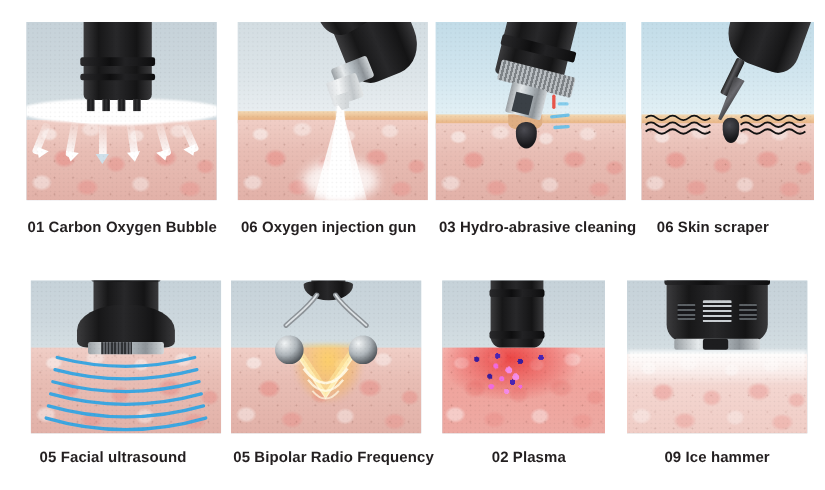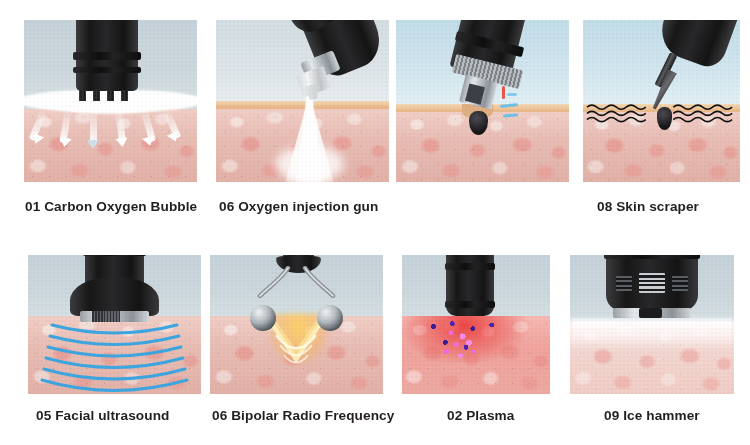--- a/index.html
+++ b/index.html
@@ -182,20 +182,21 @@
       <div class="ring" style="left:34%;top:12%;width:40%;height:6%;transform:rotate(14deg);border-radius:2px;"></div>
       <div style="position:absolute;left:33%;top:26%;width:40%;height:12%;transform:rotate(14deg);
                   background:repeating-linear-gradient(90deg,#b9bec2 0 2px,#7d8286 2px 4px);
                   border-radius:2px;"></div>
       <div class="chrome" style="left:38%;top:36%;width:19%;height:17%;transform:rotate(14deg);border-radius:2px;"></div>
       <div style="position:absolute;left:41%;top:40%;width:9%;height:11%;background:#3a4046;
                   transform:rotate(14deg);"></div>
       <div class="grain"></div>
     </div>
   </div>
+  <div class="label" style="left:399px;top:199px;">03 Hydro-abrasive cleaning</div>
 
   <div class="card" style="left:583px;top:20px;width:157px;height:162px;background:#dcebf2;">
     <div class="img">
       <div class="sky blue"></div>
       <div class="epi" style="top:52%;height:8%;"></div>
       <div class="derm" style="top:57%;"></div>
       <div class="cells" style="top:57%;"></div>
         <div class="dots" style="top:57%;"></div>
 
       <div style="position:absolute;left:2%;top:53%;width:36%;height:7%;
@@ -221,21 +222,21 @@
       <div style="position:absolute;left:50%;top:20%;width:5%;height:22%;
                   background:linear-gradient(90deg,#222,#5a5a5e 40%,#1b1b1d);
                   transform:rotate(26deg);border-radius:2px;"></div>
       <div style="position:absolute;left:47%;top:30%;width:8%;height:26%;
                   background:linear-gradient(100deg,#3a3a3c,#6b6b70 45%,#232325);
                   transform:rotate(26deg);
                   clip-path:polygon(10% 0,90% 0,62% 100%,38% 100%);"></div>
       <div class="grain"></div>
     </div>
   </div>
-  <div class="label" style="left:597px;top:199px;">08 Skin scraper</div>
+  <div class="label" style="left:597px;top:199px;">06 Skin scraper</div>
 
   <div class="card" style="left:28px;top:255px;width:173px;height:139px;background:#d3dee3;">
     <div class="img">
       <div class="sky" style="height:46%;"></div>
       <div class="derm" style="top:44%;"></div>
       <div class="cells" style="top:44%;"></div>
         <div class="dots" style="top:44%;"></div>
 
       <svg style="position:absolute;left:0;top:46%;width:100%;height:54%;" viewBox="0 0 173 75" preserveAspectRatio="none">
         <path d="M24 6 Q86 22 149 6" stroke="#3da6e0" stroke-width="3" fill="none" stroke-linecap="round"></path>
@@ -286,21 +287,21 @@
         <path d="M78 2 C70 14 58 22 50 30" stroke="#dfe4e7" stroke-width="1.6" fill="none" stroke-linecap="round"></path>
         <path d="M95 2 C103 14 115 22 123 30" stroke="#dfe4e7" stroke-width="1.6" fill="none" stroke-linecap="round"></path>
       </svg>
       <div style="position:absolute;left:23%;top:36%;width:15%;height:19%;
            border-radius:50%;background:radial-gradient(circle at 34% 28%,#f2f5f6,#aeb5ba 42%,#4c5156 78%,#20242a);"></div>
       <div style="position:absolute;left:62%;top:36%;width:15%;height:19%;
            border-radius:50%;background:radial-gradient(circle at 34% 28%,#f2f5f6,#aeb5ba 42%,#4c5156 78%,#20242a);"></div>
       <div class="grain"></div>
     </div>
   </div>
-  <div class="label" style="left:212px;top:408px;">06 Bipolar Radio Frequency</div>
+  <div class="label" style="left:212px;top:408px;">05 Bipolar Radio Frequency</div>
 
   <div class="card" style="left:402px;top:255px;width:148px;height:139px;background:#cbd8df;">
     <div class="img">
       <div class="sky" style="height:46%;"></div>
       <div class="derm red" style="top:44%;"></div>
       <div class="cells" style="top:44%;"></div>
         <div class="dots" style="top:44%;"></div>
       <div style="position:absolute;left:0;right:0;top:44%;height:34%;
                   background:radial-gradient(ellipse 52% 100% at 42% 20%, rgba(233,40,40,.78), rgba(233,60,60,.28) 62%, transparent 85%);"></div>
 

